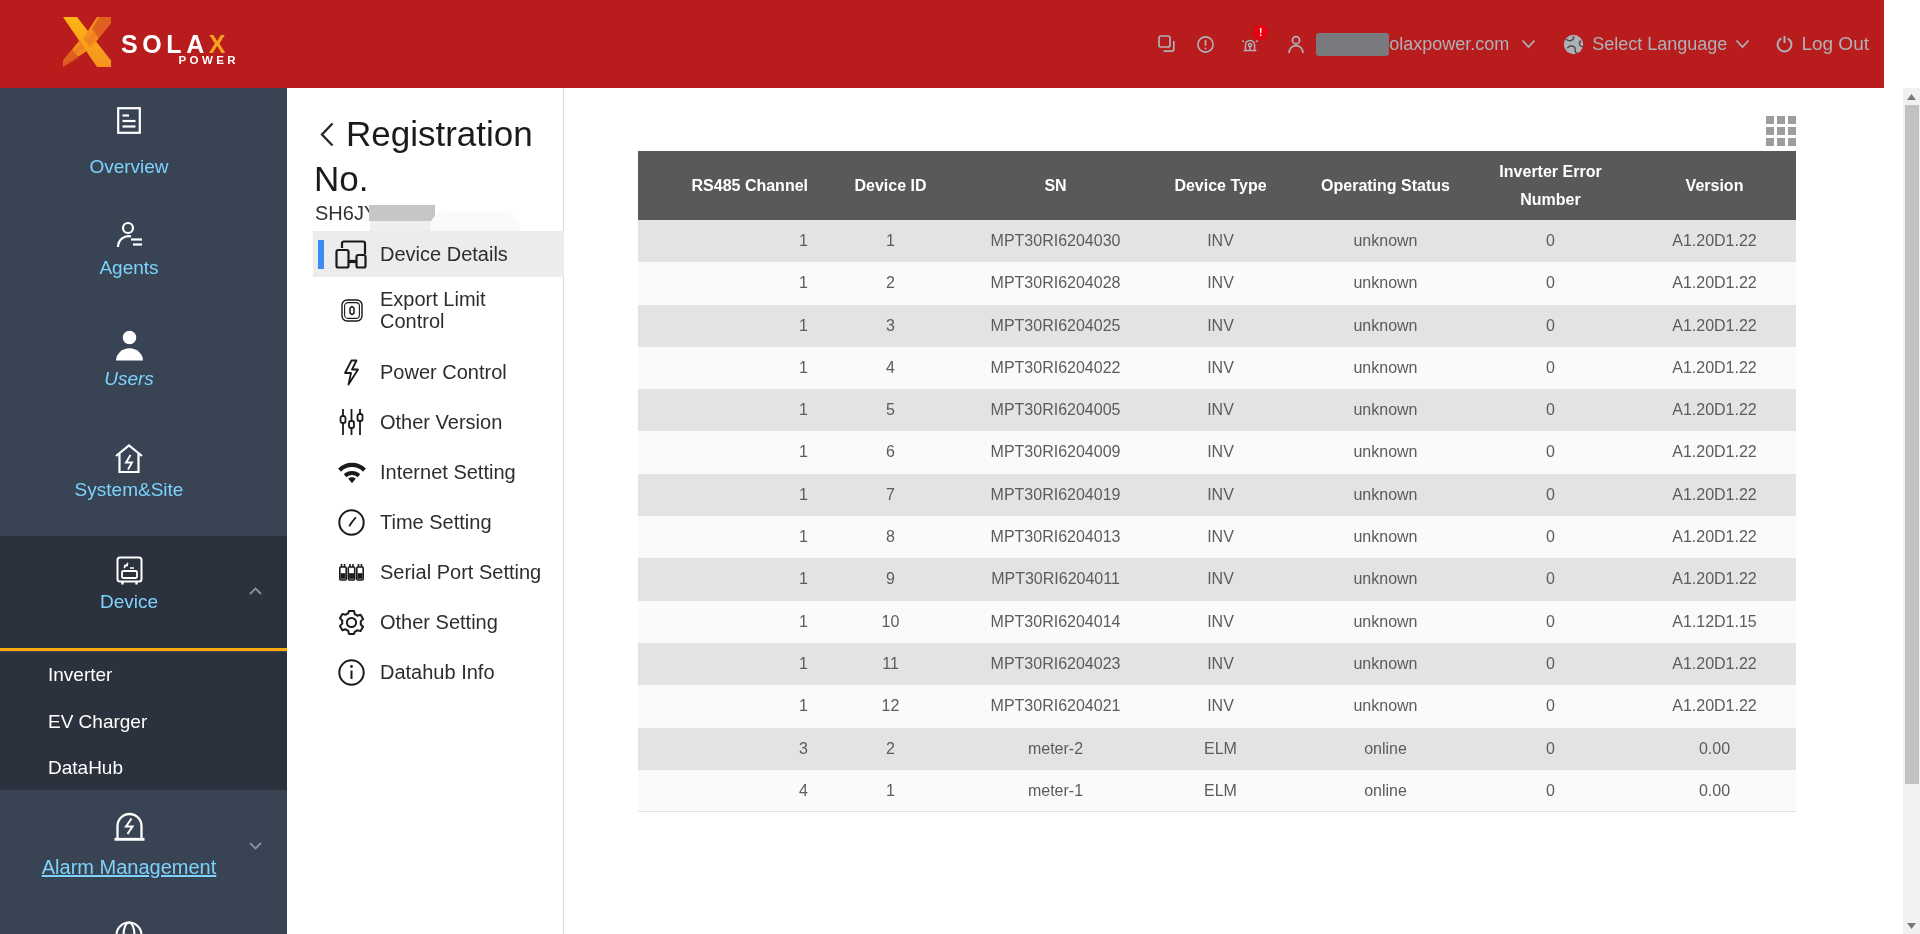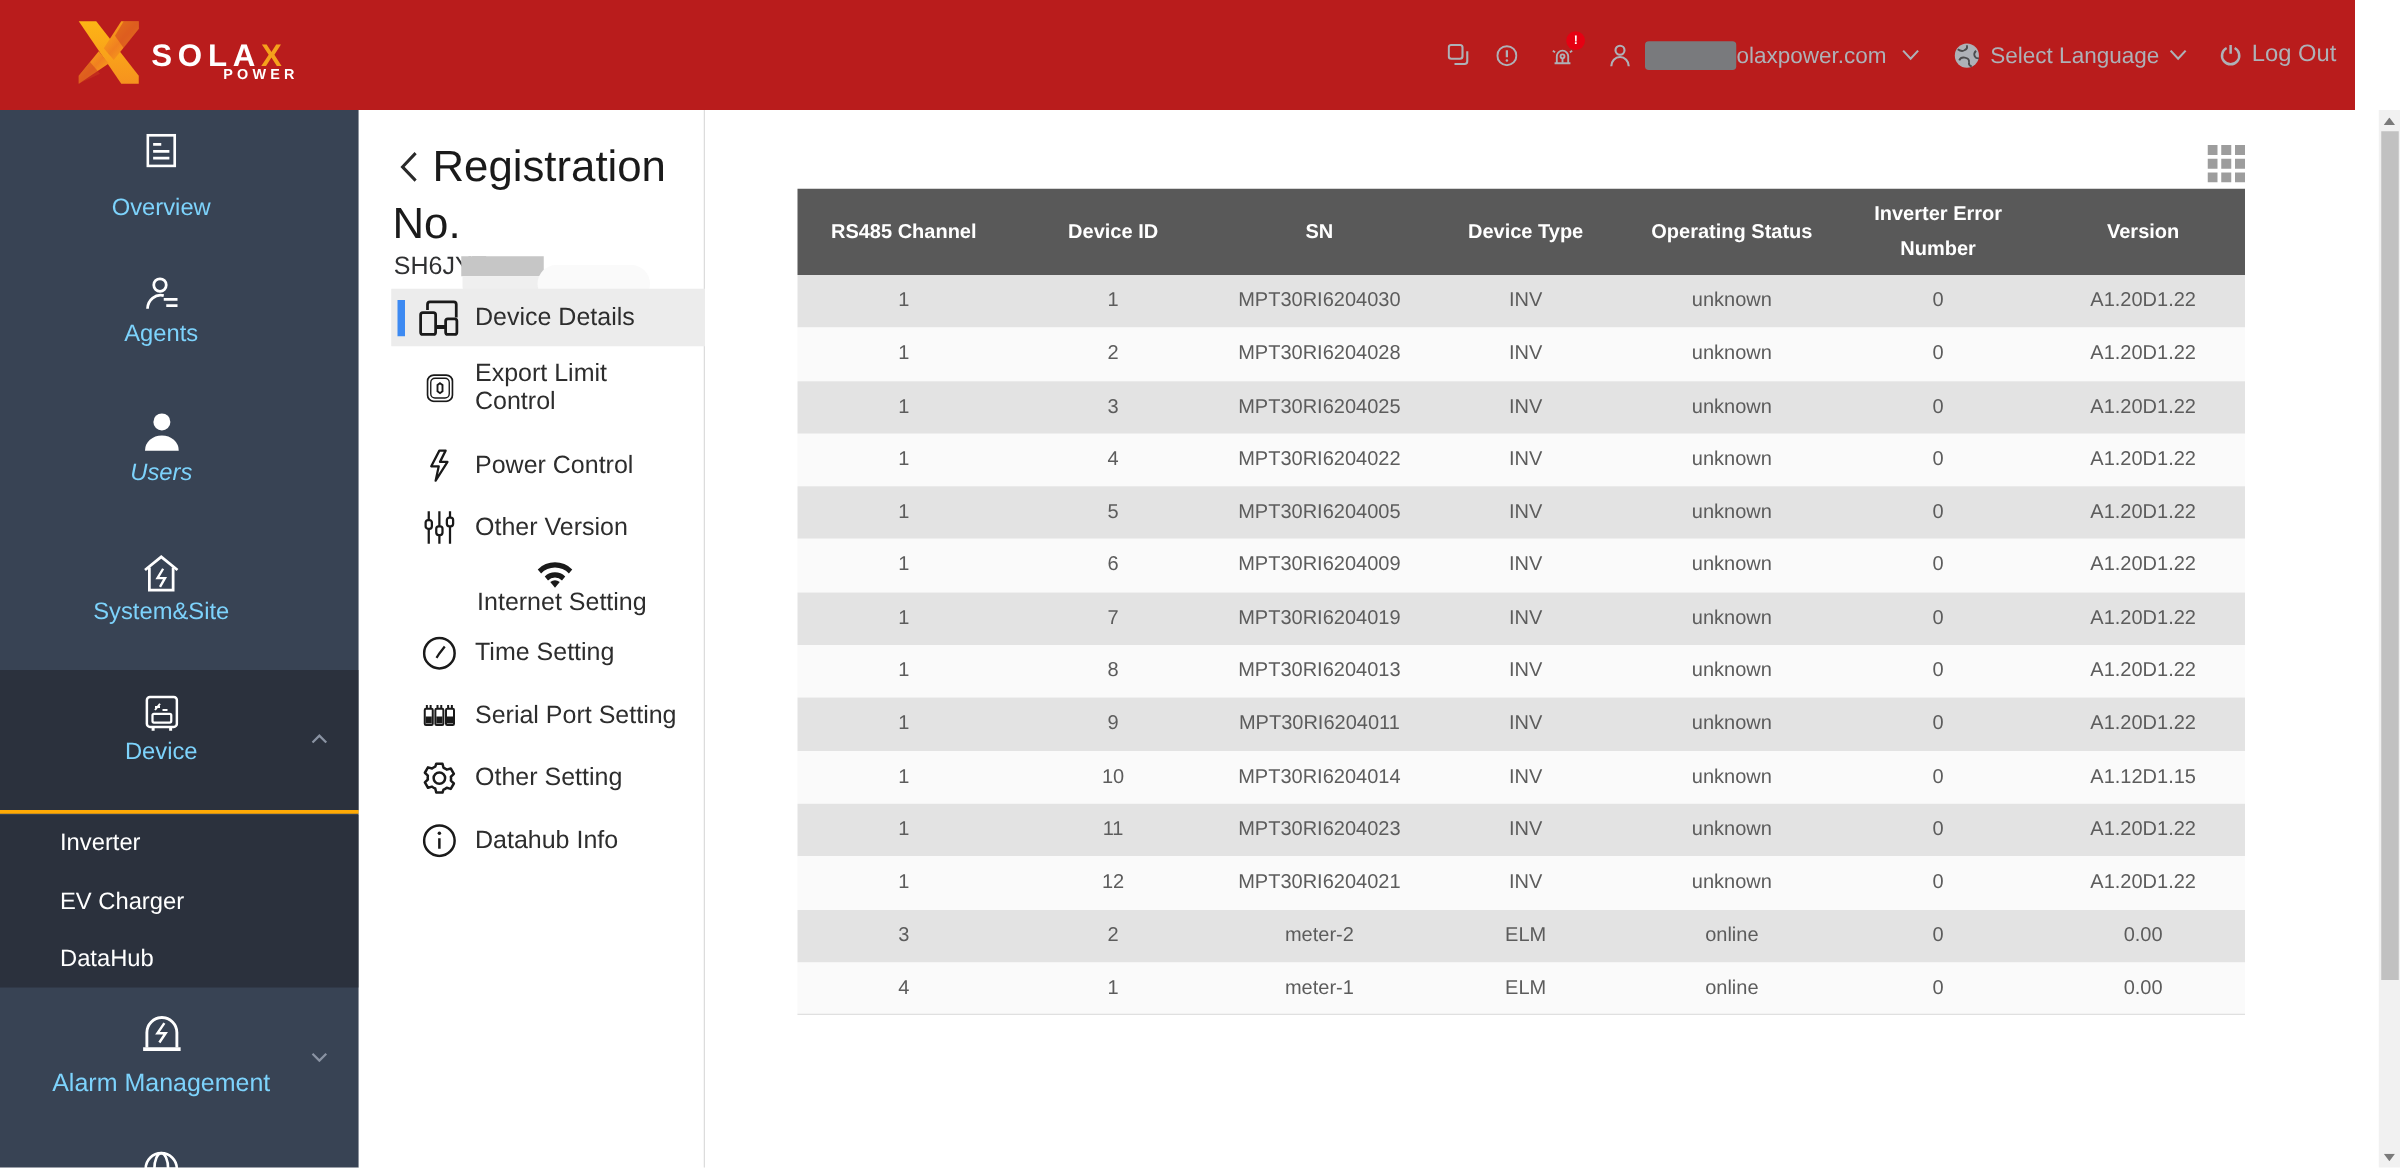--- a/index.html
+++ b/index.html
@@ -30,21 +30,21 @@
 .pmenu { position:absolute; left:313px; top:231px; width:251px; list-style:none; }
 .pmenu li { position:relative; display:flex; align-items:center; color:#2d2d2d; font-size:20px; padding-left:22px; }
 .pmenu li .pic { width:33px; display:flex; justify-content:center; margin-right:12px; flex:none; }
 .pmenu li.act { background:#ececec; }
 .pmenu li.act::before { content:""; position:absolute; left:4.5px; top:9px; width:6px; height:29px; background:#3d8af2; }
 
 
 .tbl { position:absolute; left:638px; top:151px; width:1158px; }
 .trow { display:flex; width:1158px; }
 .trow > div { width:165px; text-align:center; }
-.trow > div:first-child { width:170px; }
+.trow > div:first-child { width:170px;text-align:right; }
 .trow > div:last-child { width:163px; }
 .thead { background:#595959; color:#fff; font-weight:bold; font-size:16px; height:69px; align-items:center; }
 .thead > div { line-height:28px; }
 .tr { height:42.3px; line-height:42.3px; font-size:16px; color:#5c5c5c; }
 .tr.g { background:#e3e3e3; }
 .tr.w { background:#fafafa; }
 .tbl .last { border-bottom:1px solid #e0e0e0; }
 </style>
 </head>
 <body>
@@ -188,21 +188,21 @@
     <div class="si">DataHub</div>
   </div>
 
   <div class="sicon" style="top:724px;">
     <svg width="33" height="30" viewBox="0 0 33 30" fill="none" stroke="#fff" stroke-width="2.3">
       <path d="M4.5 26 v-12 a12 12 0 0 1 24 0 v12"></path>
       <path d="M1.5 27.3 h30" stroke-width="2.9"></path>
       <path d="M18.5 6.5 L13 14.5 h6.5 L14.5 22" stroke-width="2"></path>
     </svg>
   </div>
-  <div class="slbl" style="top:768px; font-size:20px;">Alarm Management</div>
+  <div class="slbl" style="top:768px; font-size:20px;text-decoration:underline;">Alarm Management</div>
   <svg class="chev" width="13" height="8" viewBox="0 0 13 8" fill="none" stroke="#8a93a3" stroke-width="1.8" style="top:754px;">
       <path d="M1 1 L6.5 6.5 L12 1"></path>
     </svg>
 
   <div class="sicon" style="top:833px;">
     <svg width="28" height="28" viewBox="0 0 28 28" fill="none" stroke="#fff" stroke-width="2.1">
       <circle cx="14" cy="14" r="12.5"></circle>
       <ellipse cx="14" cy="14" rx="5.5" ry="12.5"></ellipse>
       <line x1="1.5" y1="14" x2="26.5" y2="14"></line>
     </svg>
@@ -258,21 +258,21 @@
         <line x1="12.5" y1="1" x2="12.5" y2="13"></line>
           <rect x="10" y="13" width="5" height="7" rx="2"></rect>
           <line x1="12.5" y1="20" x2="12.5" y2="27"></line>
         <line x1="21" y1="1" x2="21" y2="6"></line>
           <rect x="18.5" y="6" width="5" height="7" rx="2"></rect>
           <line x1="21" y1="13" x2="21" y2="27"></line>
       </svg>
     </span>
       <span>Other Version</span>
   </li>
-  <li style="height:50px;flex-direction:column;">
+  <li style="height:50px;">
     <span class="pic">
       <svg width="30" height="24" viewBox="0 0 30 24" fill="#1a1a1a">
         <path d="M15 23.2 L11.2 18.6 a6.4 6.4 0 0 1 7.6 0 z"></path>
         <path d="M6.8 14.2 a11.8 11.8 0 0 1 16.4 0 l-2.6 3.1 a7.9 7.9 0 0 0 -11.2 0 z"></path>
         <path d="M1.2 8.5 a19.5 19.5 0 0 1 27.6 0 l-2.7 3.2 a15.6 15.6 0 0 0 -22.2 0 z"></path>
       </svg>
     </span>
       <span>Internet Setting</span>
   </li>
   <li style="height:50px;">

